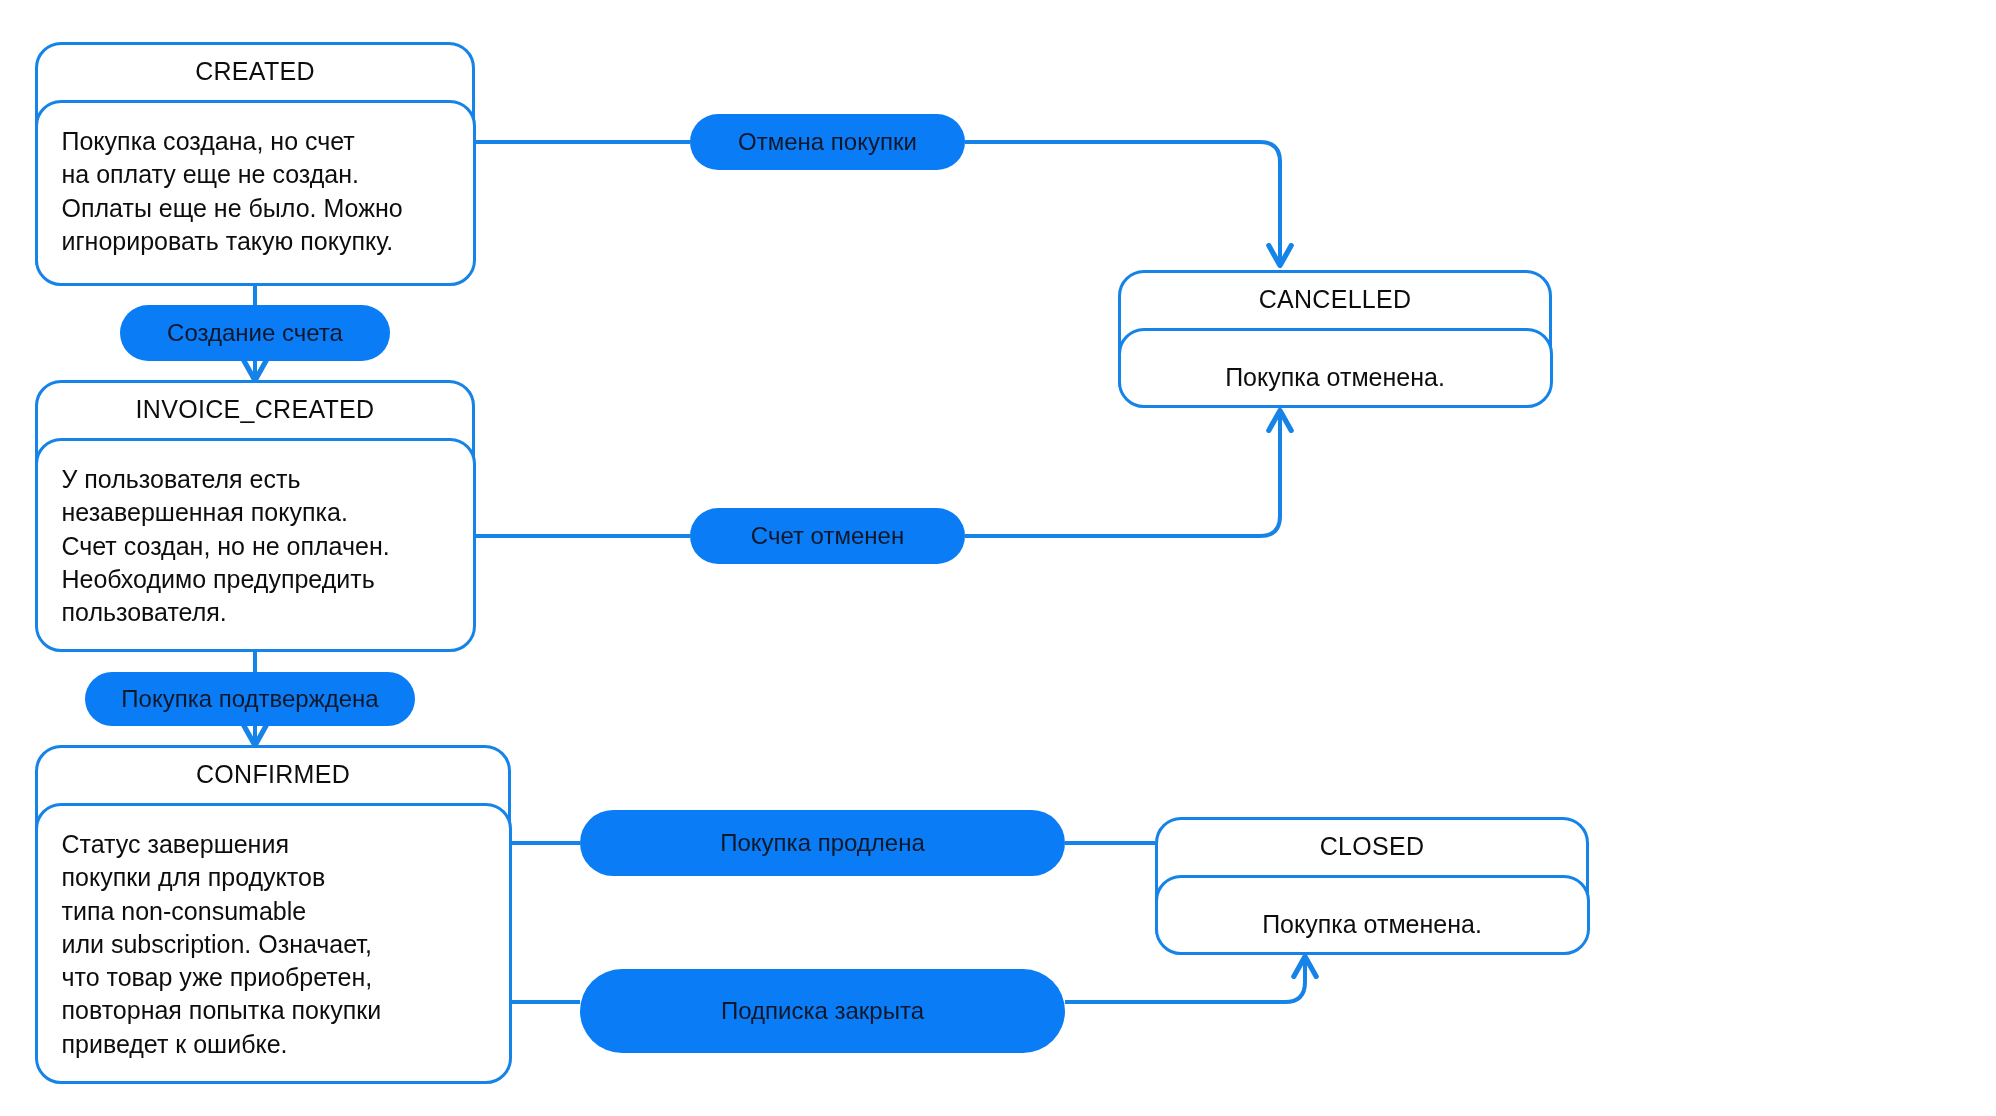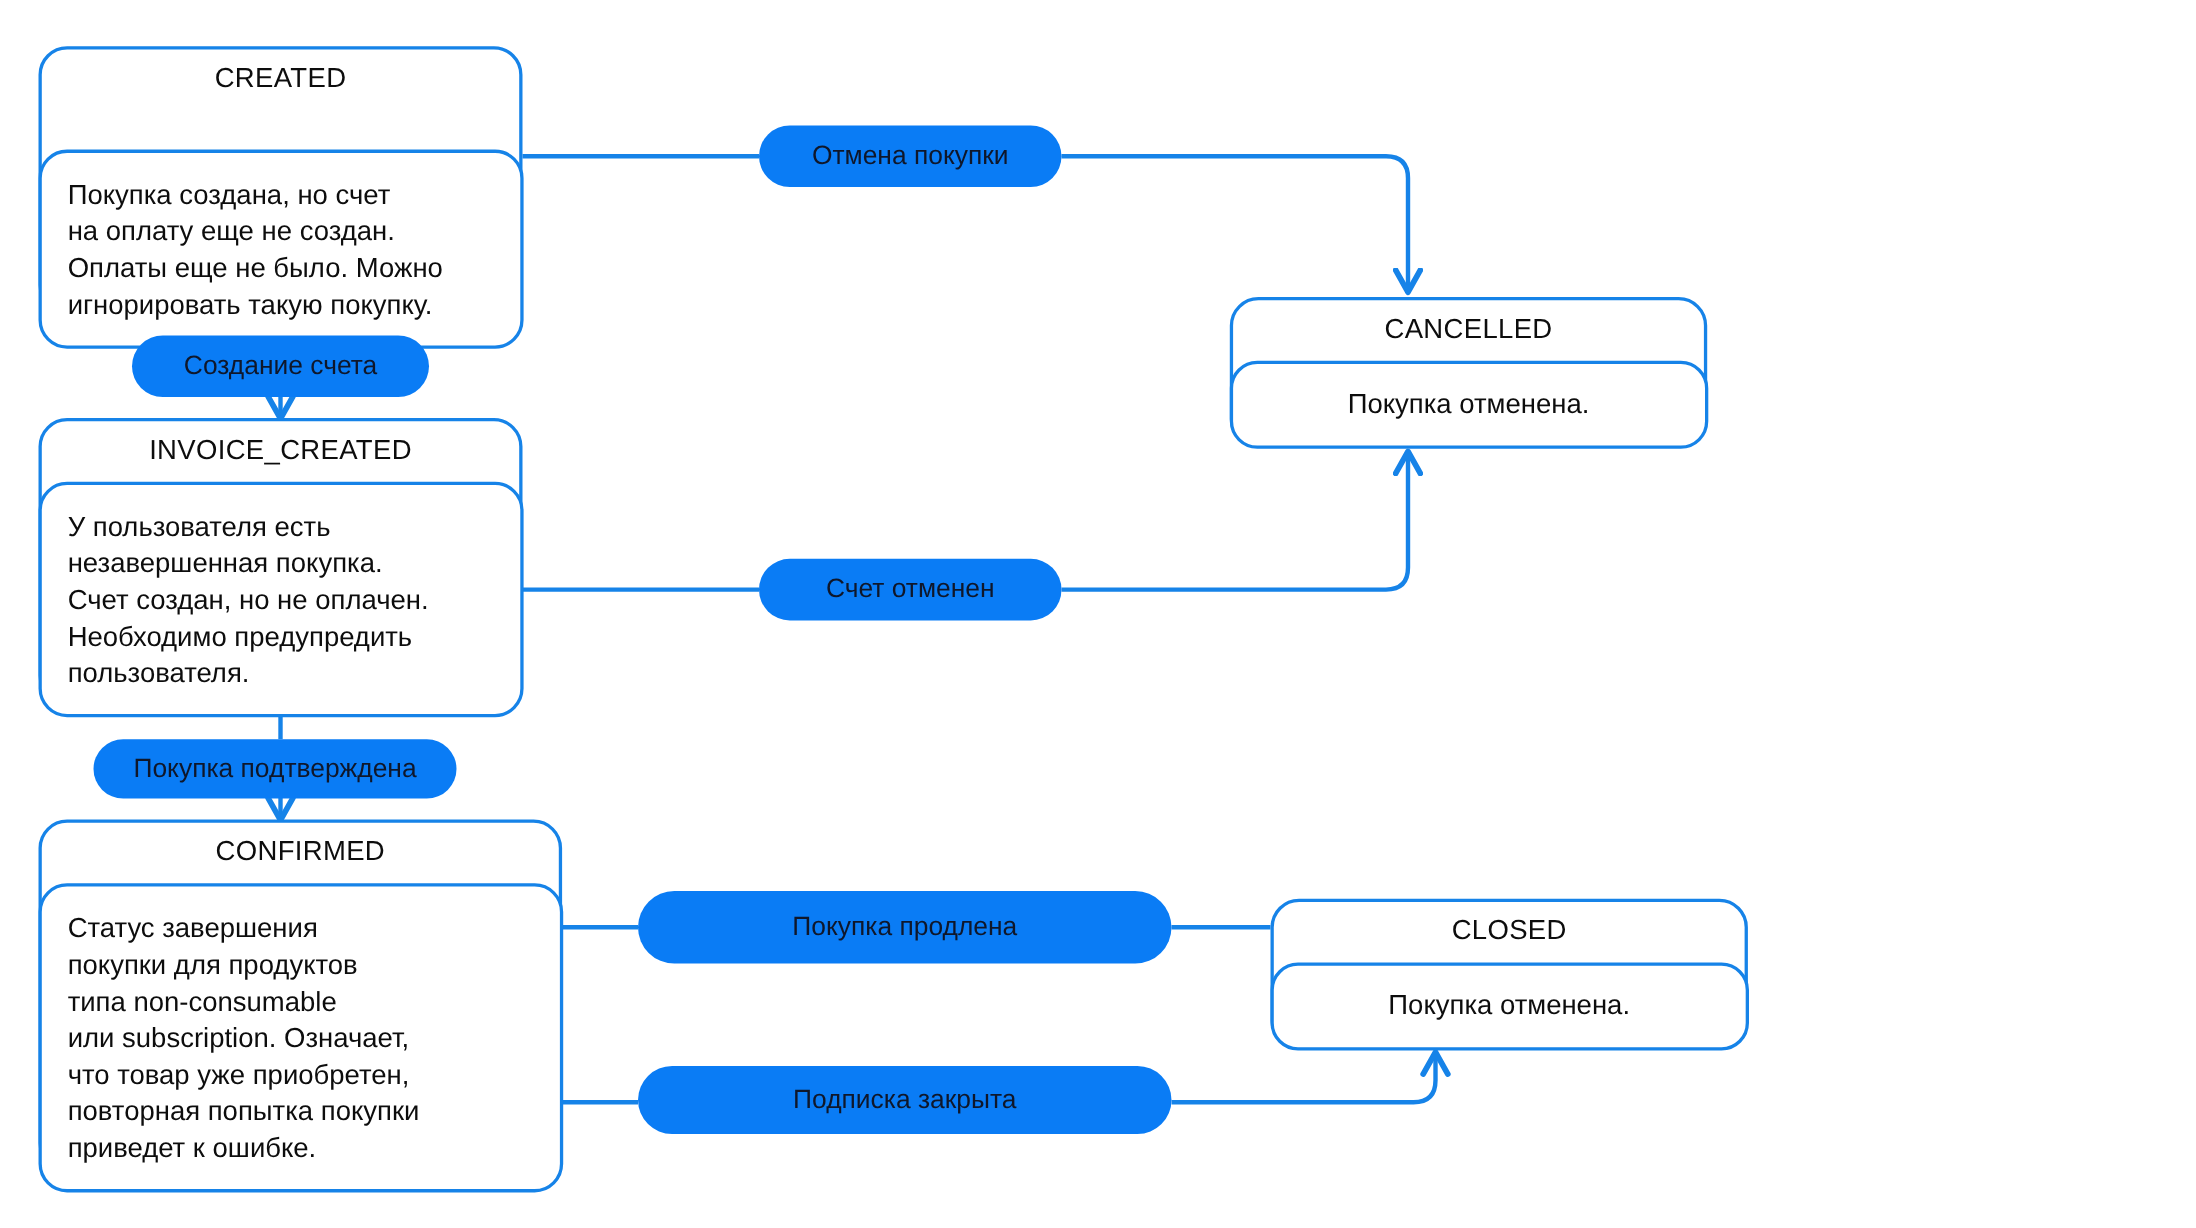--- a/index.html
+++ b/index.html
@@ -53,24 +53,23 @@
     border: 3.5px solid #1683e8;
     border-radius: 26px;
     background: #ffffff;
     margin: 0 -3.5px -3.5px -3.5px;
     flex: 1 1 auto;
     display: flex;
     align-items: flex-start;
     padding: 22px 40px 20px 24px;
   }
   .state-body.centered {
-    align-items: center;
+    align-items: flex-end;
     justify-content: center;
     padding: 10px 24px;
-    border-radius: 25px;
   }
   .state-desc {
     color: #0d0d0d;
     font-size: 25px;
     line-height: 1.33;
     white-space: pre-line;
   }
 
   
   .pill {
@@ -116,21 +115,21 @@
       <path d="M 255,725 L 255,744" marker-end="url(#arrowhead)"></path>
 
       <path d="M 1155,843 L 1065,843"></path>
       <path d="M 580,843 L 482,843" marker-end="url(#arrowhead)"></path>
 
       <path d="M 475,1002 L 580,1002"></path>
       <path d="M 1065,1002 L 1285,1002 Q 1305,1002 1305,982 L 1305,958" marker-end="url(#arrowhead)"></path>
     </g>
   </svg>
 
-  <div class="state" style="left:35px; top:42px; width:440px; height:243px;gap:36px;">
+  <div class="state" style="left:35px; top:42px; width:440px; height:243px;">
     <div class="state-title">CREATED</div>
     <div class="state-body">
       <div class="state-desc">Покупка создана, но счет
 на оплату еще не создан.
 Оплаты еще не было. Можно
 игнорировать такую покупку.</div>
     </div>
   </div>
 
   <div class="state" style="left:35px; top:380px; width:440px; height:260px;">
@@ -174,15 +173,15 @@
   <div class="pill" style="left:120px; top:305px; width:270px; height:56px;">Создание счета</div>
 
   <div class="pill" style="left:690px; top:114px; width:275px; height:56px;">Отмена покупки</div>
 
   <div class="pill" style="left:690px; top:508px; width:275px; height:56px;">Счет отменен</div>
 
   <div class="pill" style="left:85px; top:672px; width:330px; height:54px;">Покупка подтверждена</div>
 
   <div class="pill" style="left:580px; top:810px; width:485px; height:66px;">Покупка продлена</div>
 
-  <div class="pill" style="left:580px; top:969px; width:485px; height:62px;">Подписка закрыта</div>
+  <div class="pill" style="left:580px; top:969px; width:485px; height:84px;">Подписка закрыта</div>
 
 </div>
 
 </body></html>

